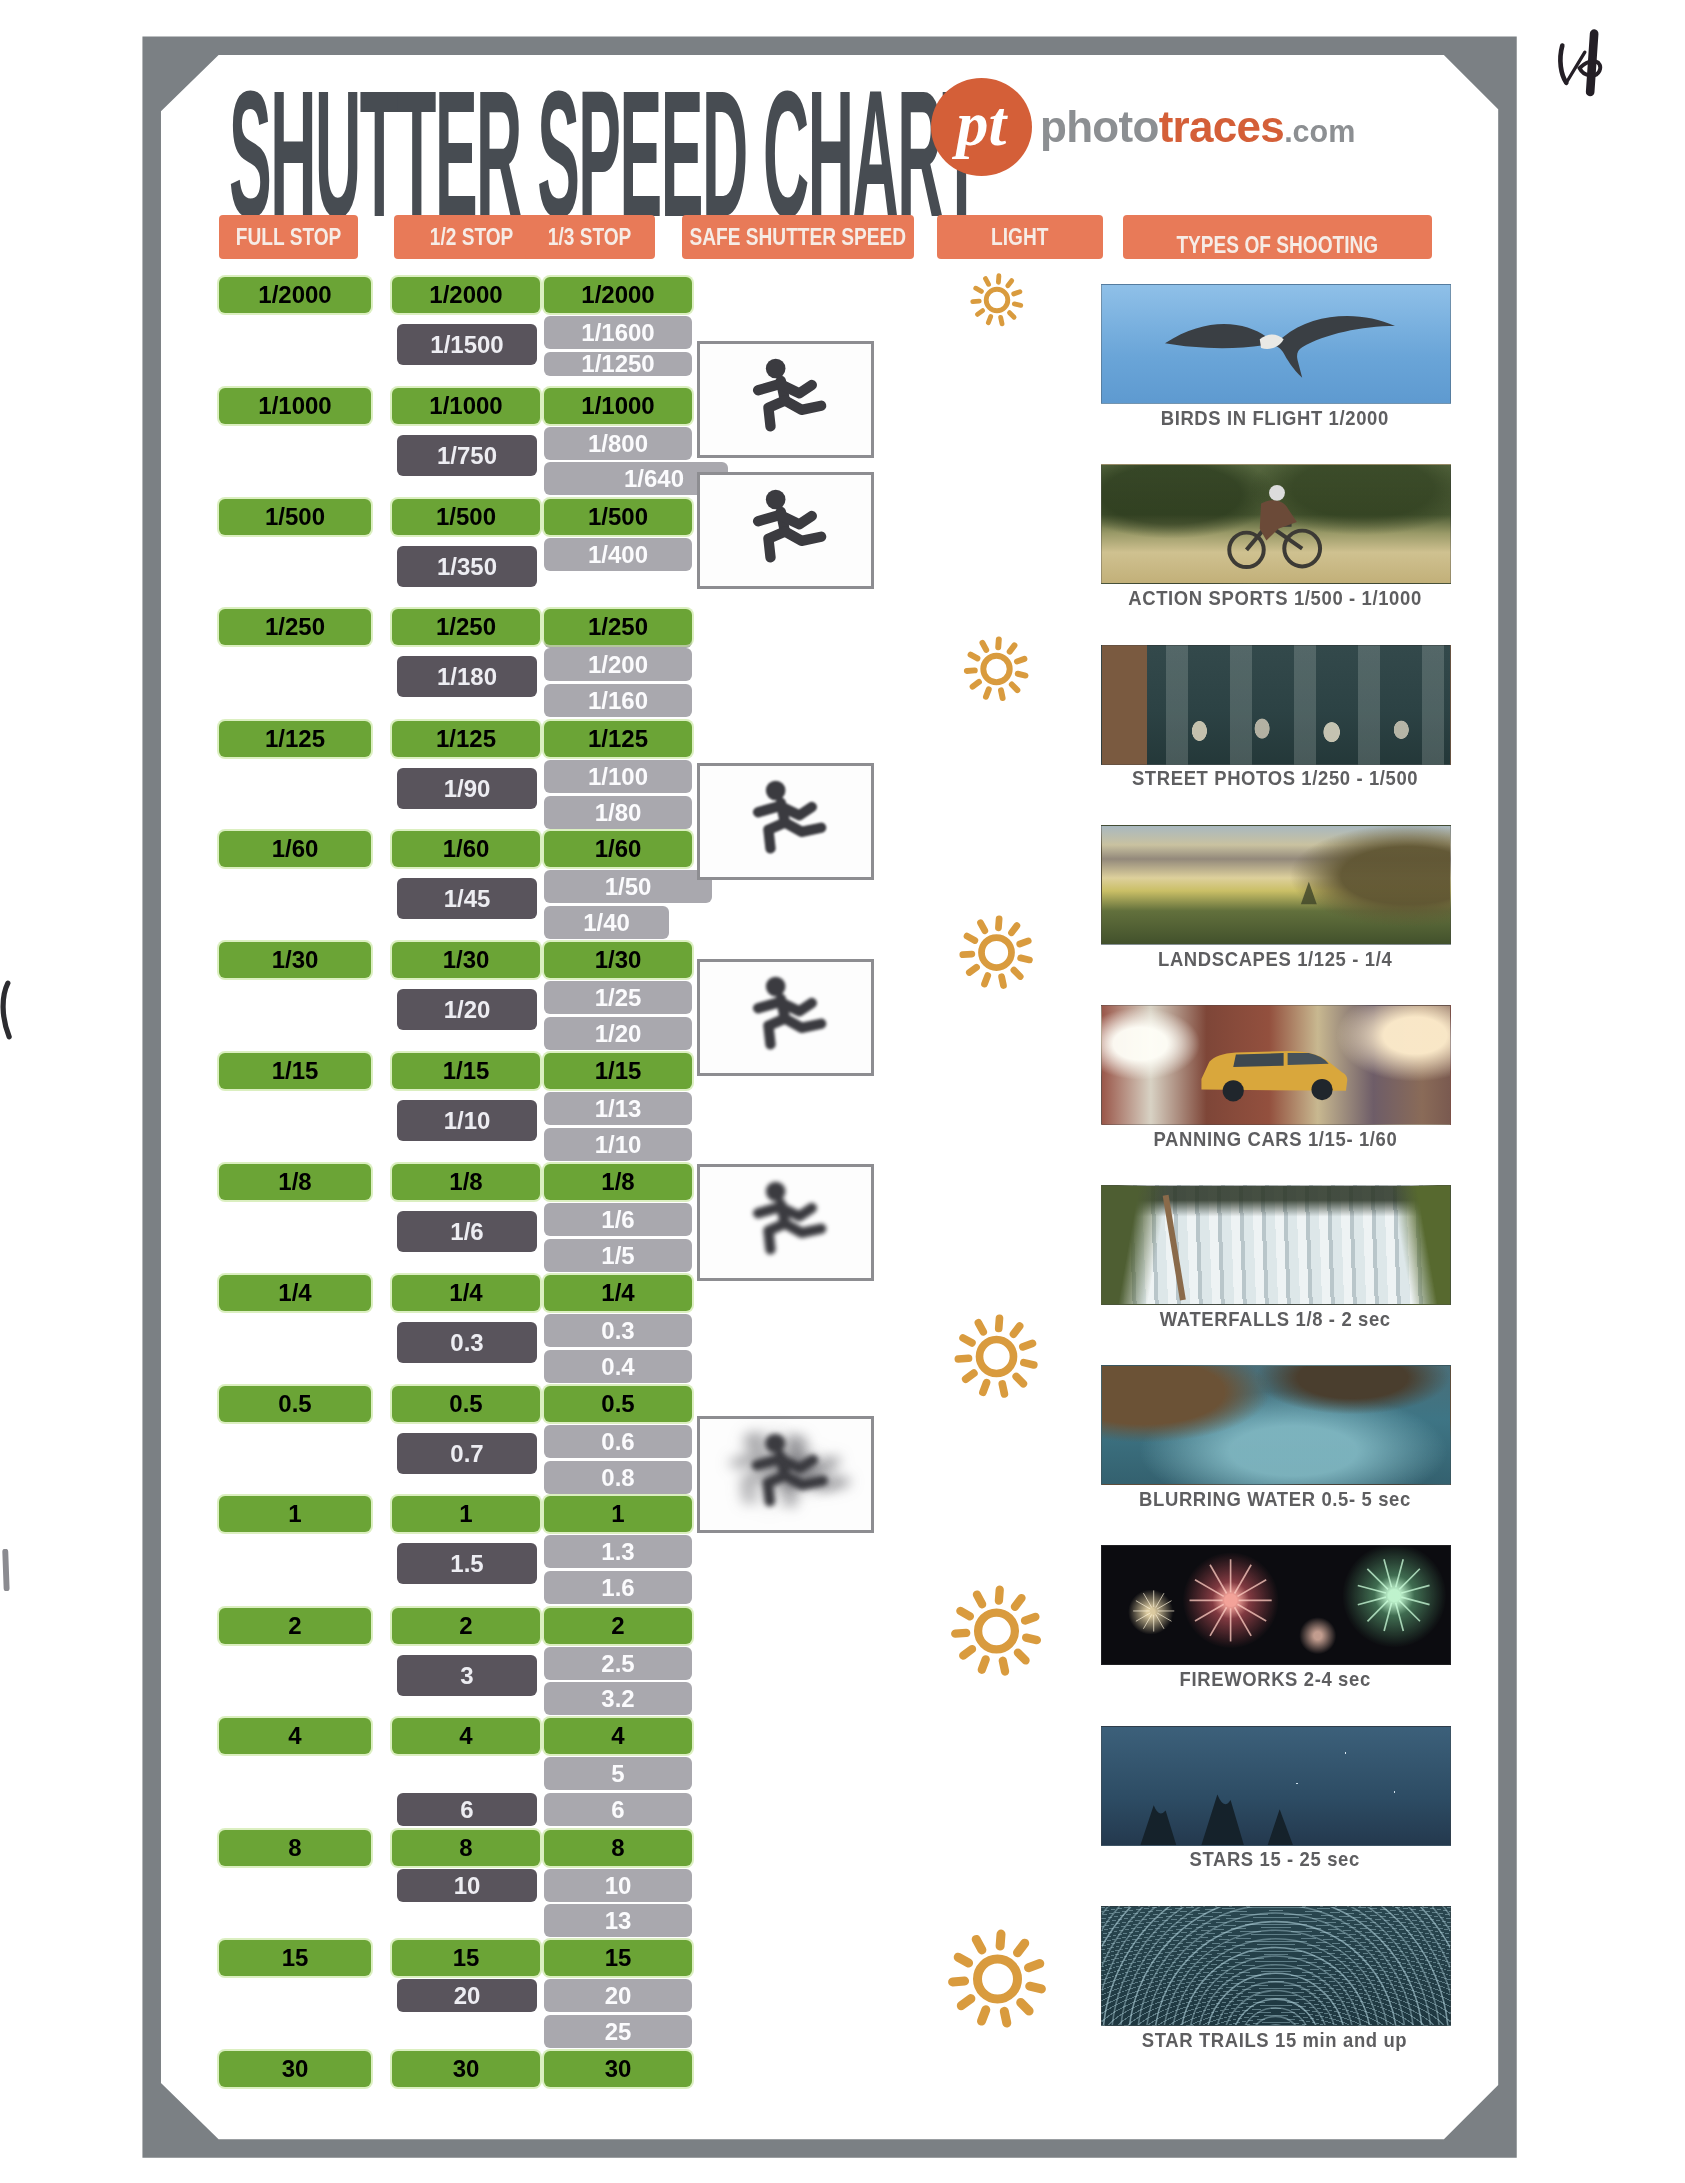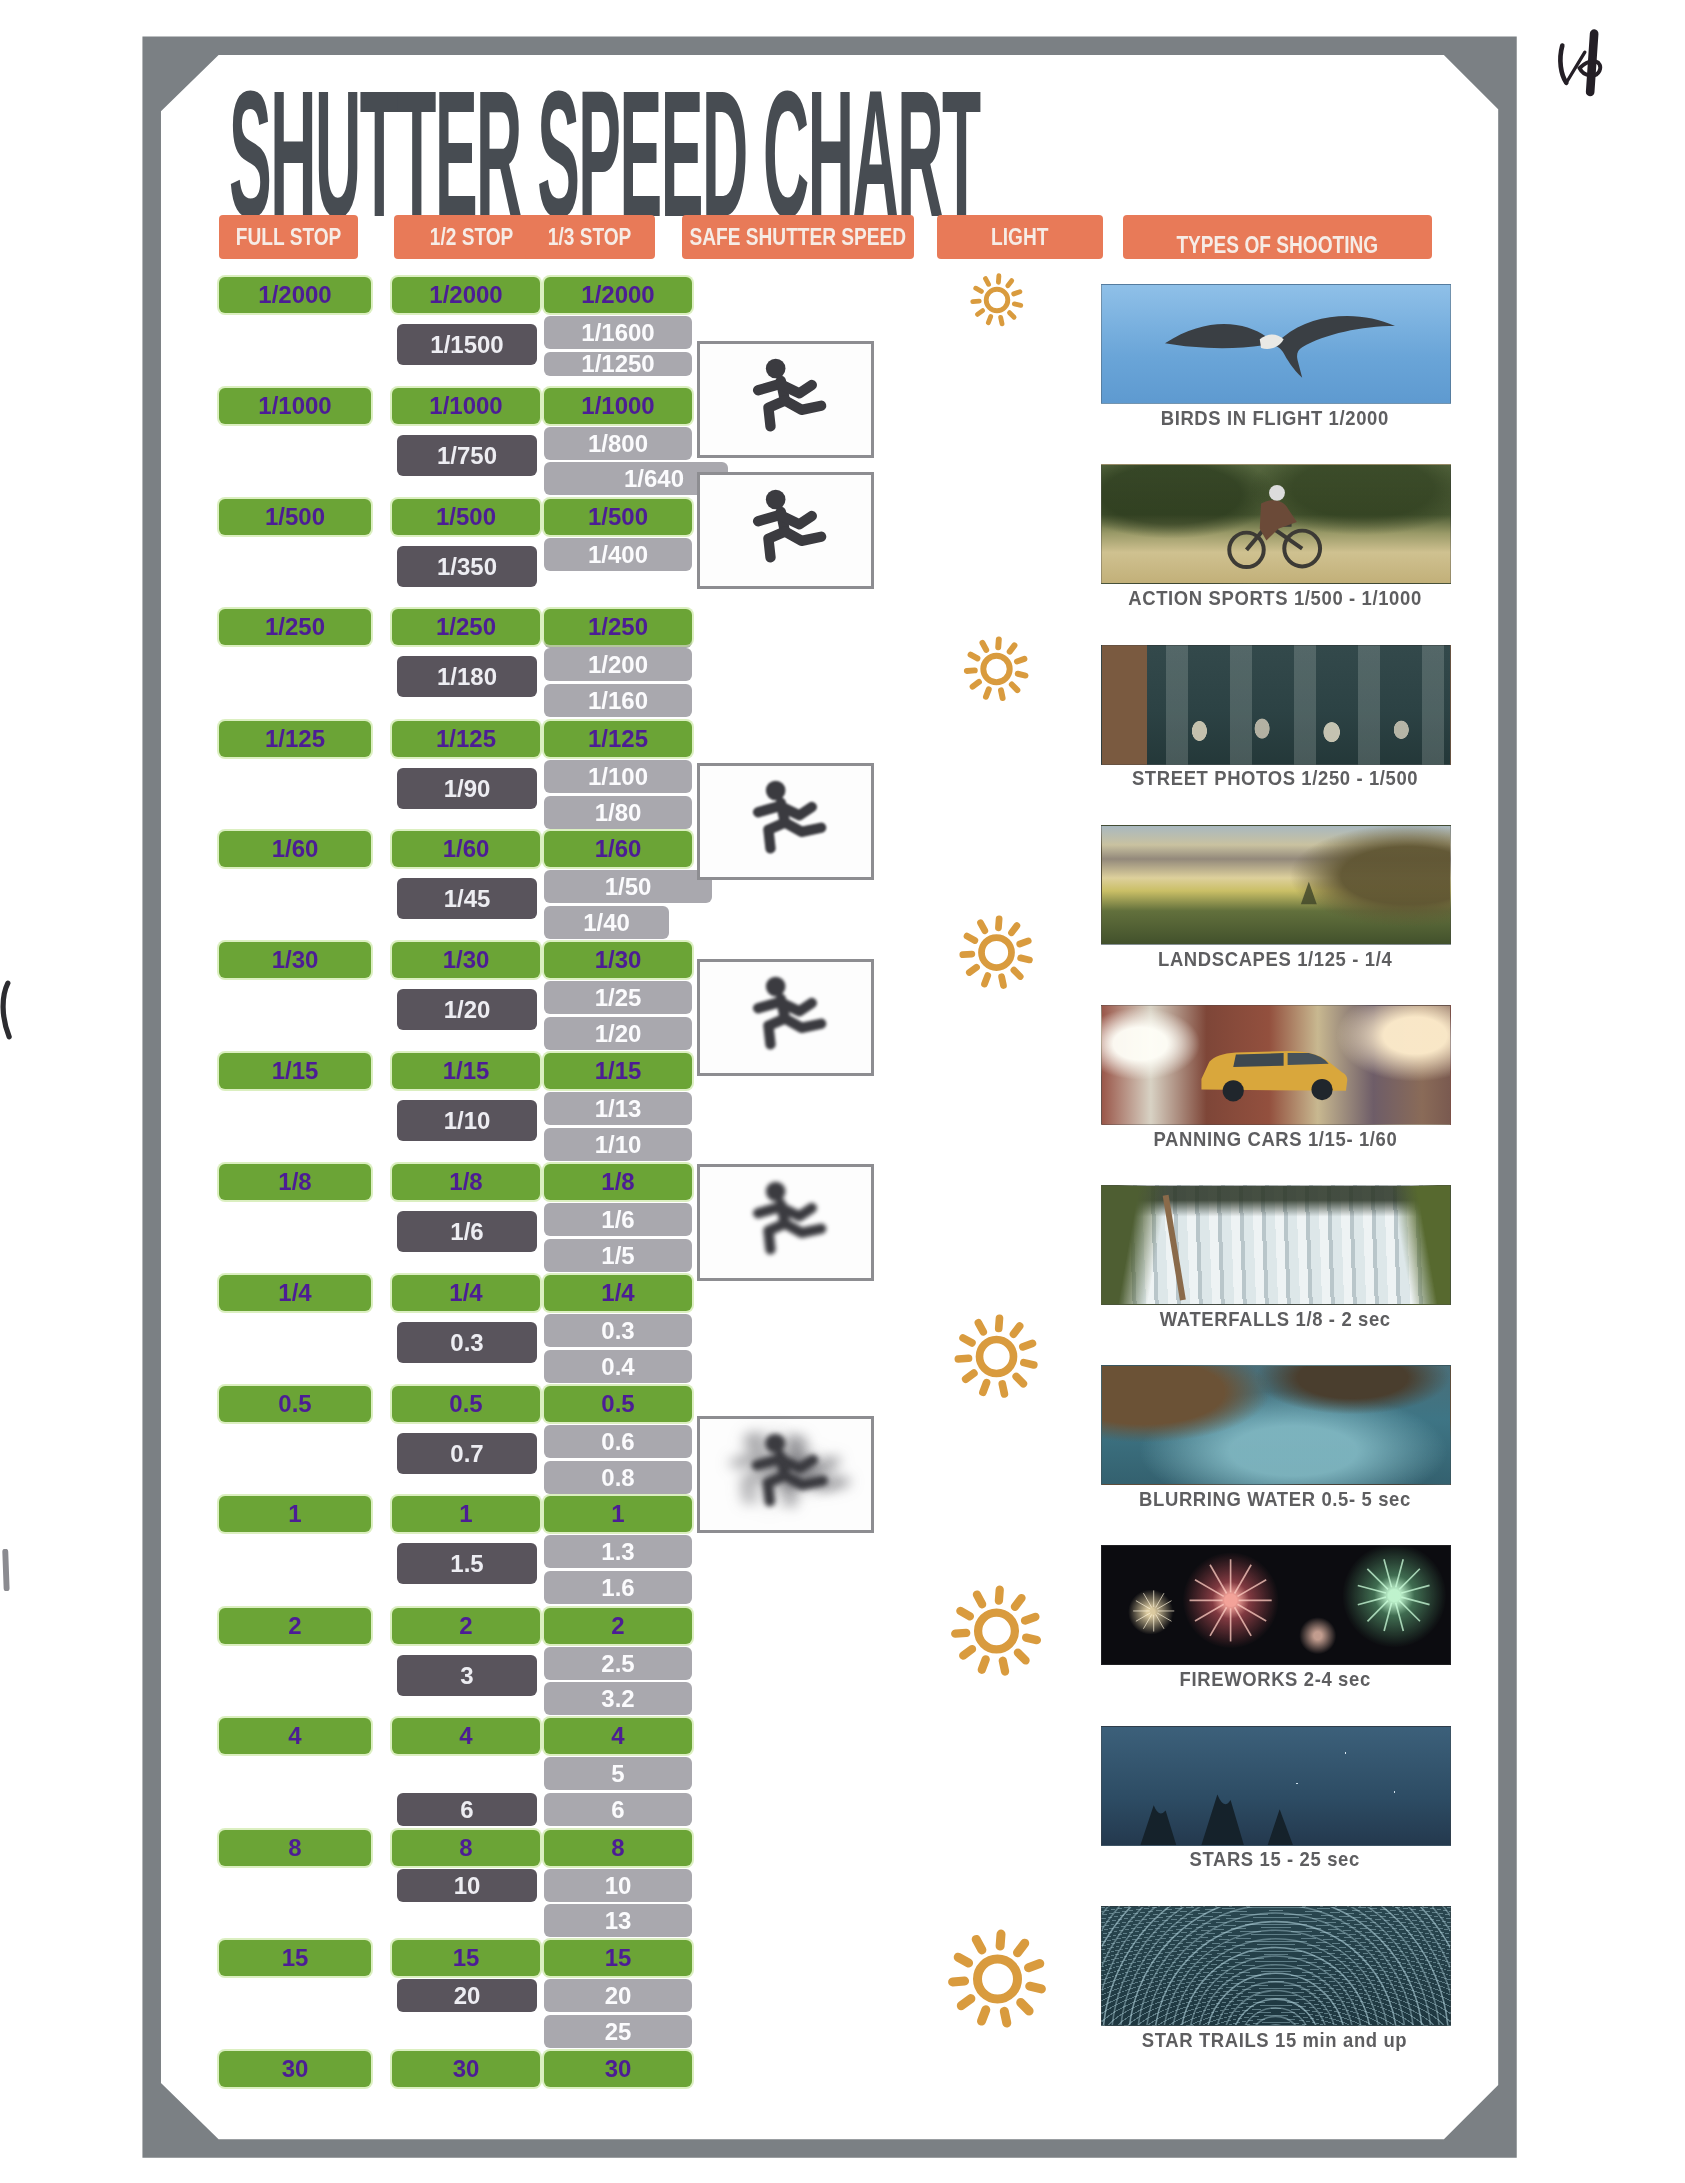--- a/index.html
+++ b/index.html
@@ -21,21 +21,21 @@
   .logo-word .w2{font-size:44px;font-weight:bold;color:var(--c-logo);letter-spacing:-0.7px;}
   .logo-word .w3{font-size:30.5px;font-weight:bold;color:#8c8f92;}
   
   .colhdr{position:absolute;top:215px;height:44px;background:var(--c-orange);border-radius:4px;
          color:#f6ece6;font-weight:bold;font-size:24.5px;display:flex;align-items:center;justify-content:center;
          white-space:nowrap;}
   .colhdr span{transform:scaleX(.78);}
   
   .pill{position:absolute;border-radius:6px;display:flex;align-items:center;justify-content:center;
         font-weight:bold;font-size:24px;}
-  .pill.green{background:var(--c-green);color:#4c1d95;box-shadow:0 0 0 2px rgba(190,225,140,.55);}
+  .pill.green{background:var(--c-green);color:#000000;box-shadow:0 0 0 2px rgba(190,225,140,.55);}
   .pill.dark{background:var(--c-darkgray);color:#ededf2;}
   .pill.light{background:var(--c-lightgray);color:#fbfbfd;}
   
   .runner-box{position:absolute;left:697px;width:171px;height:111px;border:3.3px solid #8d8d91;
         background:#fdfdfd;display:flex;align-items:center;justify-content:center;}
   .runner-box svg{width:132px;height:93px;}
   .ghost svg{filter:blur(2.6px) drop-shadow(20px 1.3px 6px rgba(70,70,76,.6)) drop-shadow(-20px -1.3px 6px rgba(70,70,76,.5));
         transform:scaleX(1.04);}
   
   .sun{position:absolute;}
@@ -98,20 +98,30 @@
 <body>
 
 <div class="page" id="page">
 
   <svg class="frame-svg" width="1685" height="2183" viewBox="0 0 2544 3296">
     <path fill="#7b8084" fill-rule="evenodd" id="framePath" d="M215 55 L2290 55 L2290 3258 L215 3258 Z
          M330 83 L2180 83 L2262 165 L2262 3148 L2180 3230 L330 3230 L243 3145 L243 168 Z"></path>
   </svg>
 
   <div class="title">SHUTTER SPEED CHART</div>
+  <div class="logo">
+    <div class="logo-circle">
+      <span class="logo-initials">pt</span>
+    </div>
+    <div class="logo-word">
+      <span class="w1">photo</span>
+        <span class="w2">traces</span>
+        <span class="w3">.com</span>
+    </div>
+  </div>
 
   <svg class="edge-mark" style="left:1553px;top:26.5px" width="73" height="73" viewBox="0 0 110 110">
     <g stroke="#241f26" fill="none" stroke-linecap="round">
       <path d="M14 28 C8 50 12 72 20 84" stroke-width="7"></path>
       <path d="M20 84 L48 38" stroke-width="5"></path>
       <path d="M62 10 L56 98" stroke-width="13"></path>
       <path d="M40 62 C58 44 76 52 70 66 C64 78 46 74 40 62 Z" stroke-width="6"></path>
     </g>
   </svg>
 

